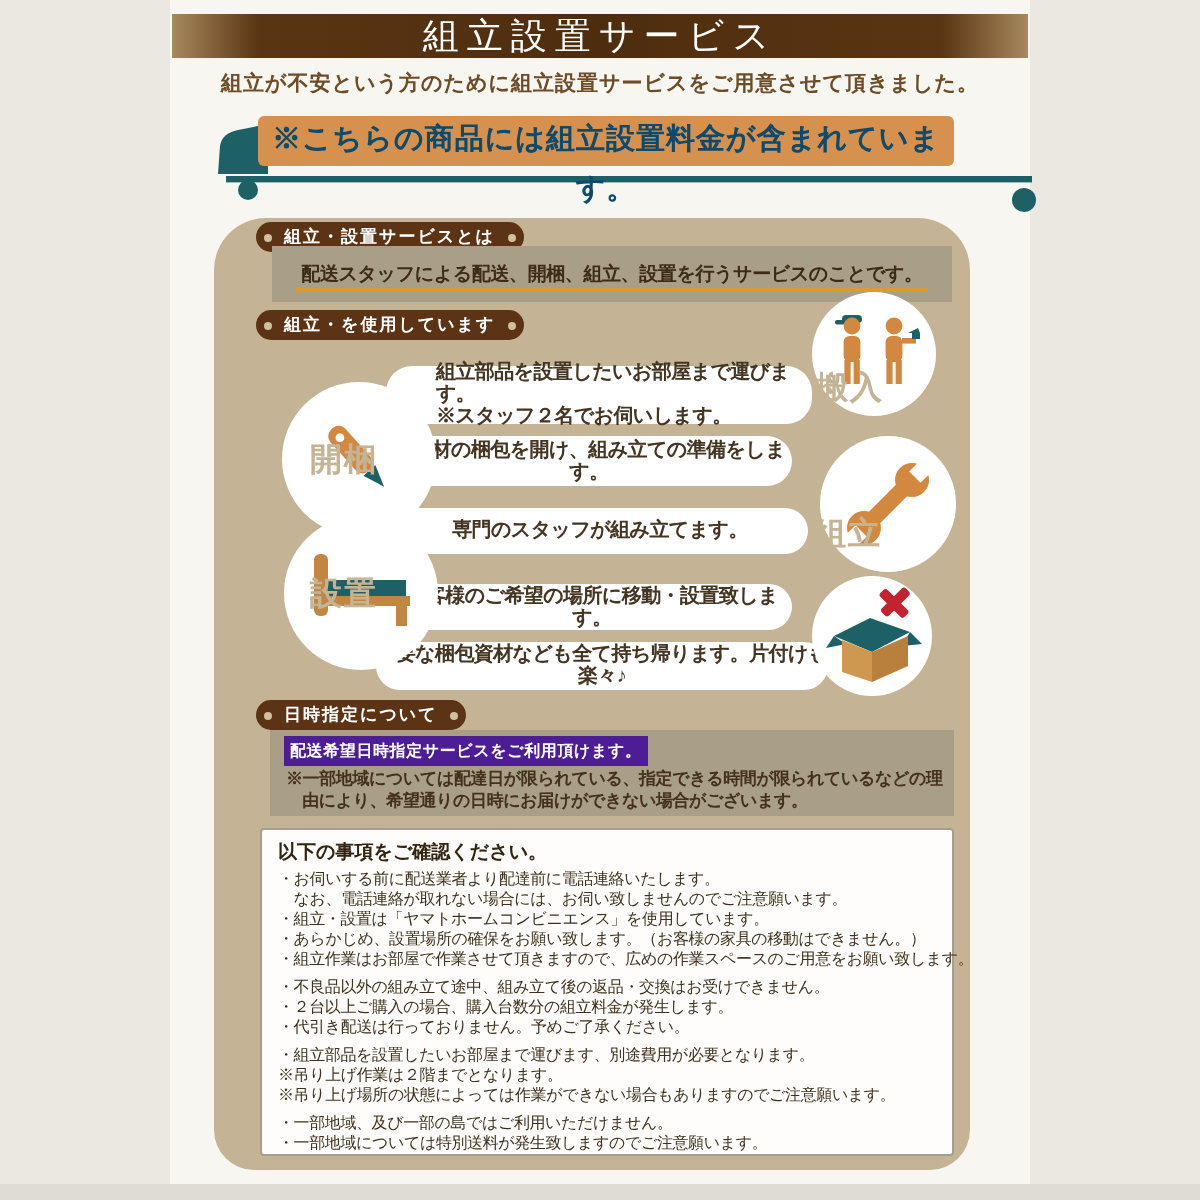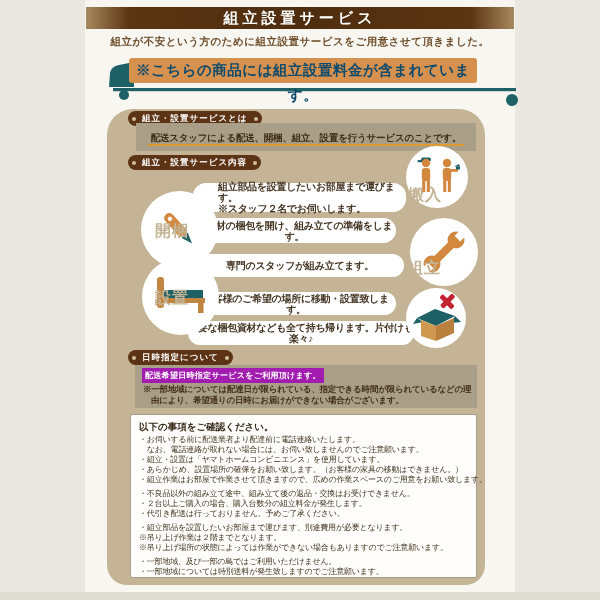--- a/index.html
+++ b/index.html
@@ -10,21 +10,21 @@
     -webkit-font-smoothing:antialiased;
   }
   .abs{position:absolute;}
   .column{left:85px;top:0;width:430px;height:592px;background:#f8f6f1;}
   .bottom-strip{left:0;top:592px;width:600px;height:8px;background:#dfdcd4;}
 
   .title-bar{
     left:86px;top:7px;width:428px;height:22px;line-height:22px;
     background:linear-gradient(90deg,#a8895f 0%,#5a3513 10%,#4e2d0e 50%,#5a3513 90%,#a8895f 100%);
     color:#fff;text-align:center;font-family:"Liberation Serif",serif;
-    font-size:15px;font-weight:bold;letter-spacing:4px;
+    font-size:18px;font-weight:normal;letter-spacing:4px;
   }
   .subtitle{
     left:86px;top:35px;width:428px;text-align:center;
     font-family:"Liberation Serif",serif;font-weight:bold;
     font-size:10.5px;color:#6d4c28;letter-spacing:0.5px;
   }
   .banner{
     left:129px;top:58px;width:348px;height:25px;line-height:25px;
     background:#d7914e;border-radius:3px;color:#0c4a6e;text-align:center;
     font-size:14.5px;font-weight:bold;letter-spacing:0.5px;
@@ -64,21 +64,21 @@
   .circle{
     background:#fff;border-radius:50%;
     display:flex;align-items:center;justify-content:center;
   }
   .step-label{
     font-size:16px;font-weight:bold;color:#c4b495;letter-spacing:1px;line-height:16px;
   }
 
   .grey-box{left:135px;top:365px;width:342px;height:43px;background:#a99f88;}
   .highlight{
-    left:7px;top:3px;background:#a21caf;color:#fff;
+    left:7px;top:3px;background:#4c1d95;color:#fff;
     font-size:8px;font-weight:bold;padding:2px 3px;letter-spacing:0.3px;white-space:nowrap;
   }
   .schedule-note{
     left:8px;top:19px;width:328px;
     font-size:8.5px;font-weight:bold;color:#44301b;line-height:10.5px;
     text-indent:-0.95em;padding-left:0.95em;letter-spacing:-0.2px;
   }
 
   .notes-box{
     left:130px;top:414px;width:347px;height:164px;box-sizing:border-box;
@@ -109,21 +109,21 @@
 
   <div class="abs banner">※こちらの商品には組立設置料金が含まれています。</div>
 
   <div class="abs panel"></div>
 
   <div class="abs pill" style="left:128px;top:111px;">組立・設置サービスとは</div>
   <div class="abs strip">
     <span>配送スタッフによる配送、開梱、組立、設置を行うサービスのことです。</span>
   </div>
 
-  <div class="abs pill" style="left:128px;top:155px;">組立・設置サービス内容</div>
+  <div class="abs pill" style="left:128px;top:155px;">組立・を使用しています</div>
 
   <div class="abs bubble" style="left:193px;top:183px;width:213px;height:29px;padding-left:25px;box-sizing:border-box;">
     <div class="ln">組立部品を設置したいお部屋まで運びます。</div>
     <div class="ln">※スタッフ２名でお伺いします。</div>
   </div>
   <div class="abs bubble center" style="left:193px;top:218px;width:203px;height:25px;">
     <div class="ln">各部材の梱包を開け、組み立ての準備をします。</div>
   </div>
   <div class="abs bubble center" style="left:196px;top:254px;width:208px;height:23px;">
     <div class="ln">専門のスタッフが組み立てます。</div>

